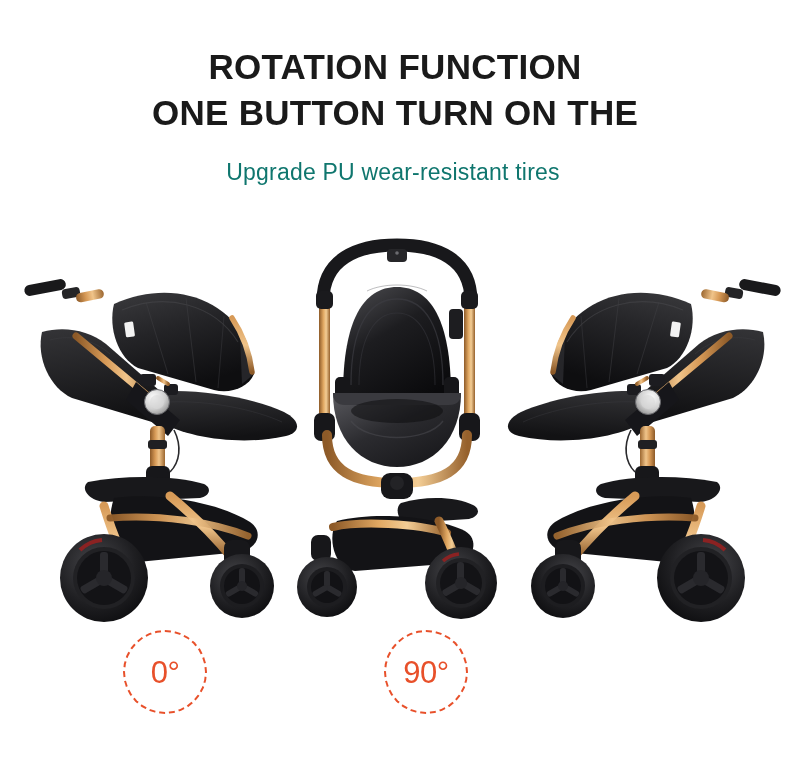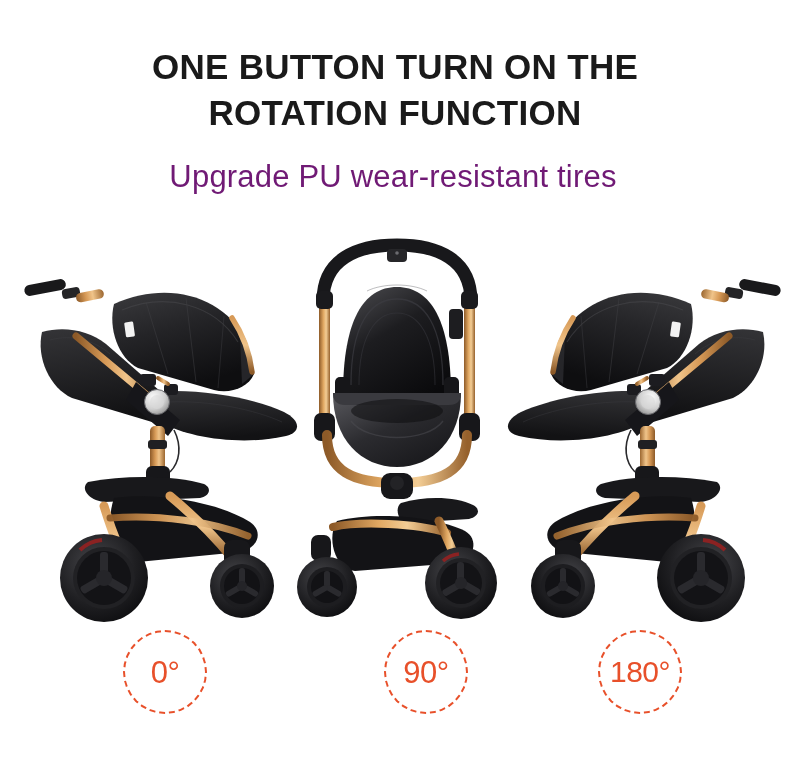--- a/index.html
+++ b/index.html
@@ -15,21 +15,21 @@
   
   .header{padding-top:44px;text-align:center;}
   .headline{
     font-size:35px;font-weight:700;color:#1a1a1a;
     line-height:1.32;letter-spacing:.3px;
     margin:0;
   }
   .headline .ln{display:block;}
   .subtitle{
     margin:23px 4px 0 0;
-    font-size:31px;font-weight:400;color:#701a75;
+    font-size:23px;font-weight:400;color:#0f766e;
     letter-spacing:.2px;
   }
 
   
   .products{
     position:absolute;left:0;top:225px;width:790px;height:400px;
   }
   .prod{position:absolute;bottom:0;}
   .prod-left{left:18px;width:290px;height:355px;}
   .prod-mid{left:297px;width:200px;height:390px;}
@@ -54,22 +54,22 @@
   .badge-180{left:598px;}
   .badge-180 span{font-size:30px;}
 </style>
 </head>
 <body>
 
 <div class="page">
 
   <div class="header">
     <h1 class="headline">
+      <span class="ln">ROTATION FUNCTION</span>
       <span class="ln">ONE BUTTON TURN ON THE</span>
-      <span class="ln">ROTATION FUNCTION</span>
     </h1>
     <p class="subtitle">Upgrade PU wear-resistant tires</p>
   </div>
 
   <div class="products">
 
     <div class="prod prod-left">
       <svg viewBox="0 0 290 355" xmlns="http://www.w3.org/2000/svg">
         <defs>
           <linearGradient id="goldL" x1="0" y1="0" x2="1" y2="0">
@@ -407,18 +407,15 @@
     </div>
   </div>
 
   <div class="badges">
     <div class="badge badge-0">
       <span>0°</span>
     </div>
     <div class="badge badge-90">
       <span>90°</span>
     </div>
-    <div class="badge badge-180">
-      <span>180°</span>
-    </div>
   </div>
 
 </div>
 
 </body></html>

